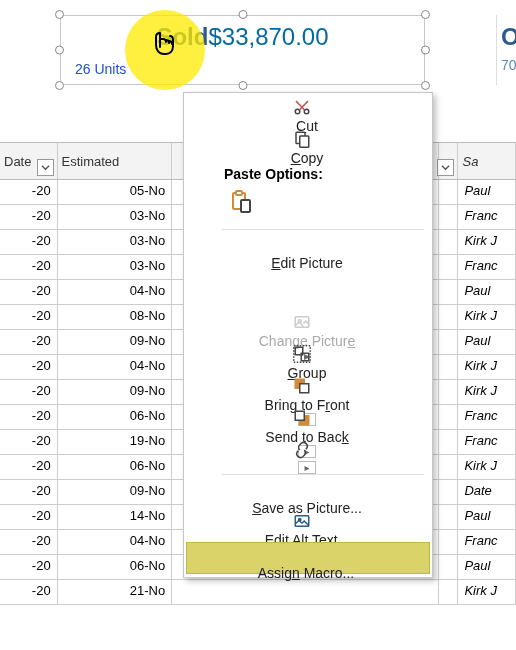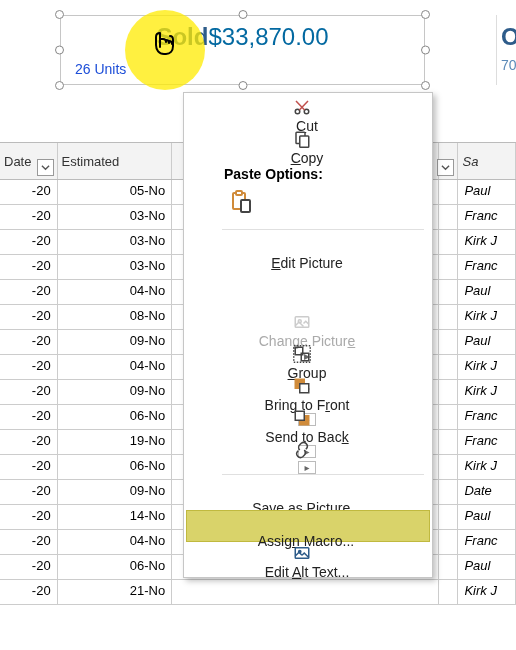--- a/index.html
+++ b/index.html
@@ -315,27 +315,27 @@
           <path d="M9 12 a5 5 0 0 1 0-7 l2-2 a5 5 0 0 1 7 7 l-1 1 M15 12 a5 5 0 0 1 0 7 l-2 2 a5 5 0 0 1-7-7 l1-1"></path>
         </svg>
       </span>
     <span class="arr box">▸</span>
   </div>
   <div class="sep"></div>
   <div class="mitem">
     <span class="ic"></span>
     <span class="lbl"><span class="u">S</span>ave as Picture...</span>
   </div>
-  <div class="mitem sel">
-    <span class="ic"></span>
-    <span class="lbl">Assig<span class="u">n</span> Macro...</span>
-  </div>
   <div class="mitem">
     <span class="ic">
         <svg width="18" height="18" viewBox="0 0 24 24" fill="none" stroke="#2e5c8a" stroke-width="2">
           <rect x="3" y="5" width="18" height="14" rx="1"></rect>
           <path d="M3 16 l5-5 4 4 M12 15 l3-3 6 6"></path>
           <circle cx="9" cy="10" r="1.5" fill="#2e5c8a"></circle>
         </svg>
       </span>
     <span class="lbl">Edit <span class="u">A</span>lt Text...</span>
   </div>
+  <div class="mitem sel">
+    <span class="ic"></span>
+    <span class="lbl">Assig<span class="u">n</span> Macro...</span>
+  </div>
 </div>
 
 </body></html>

